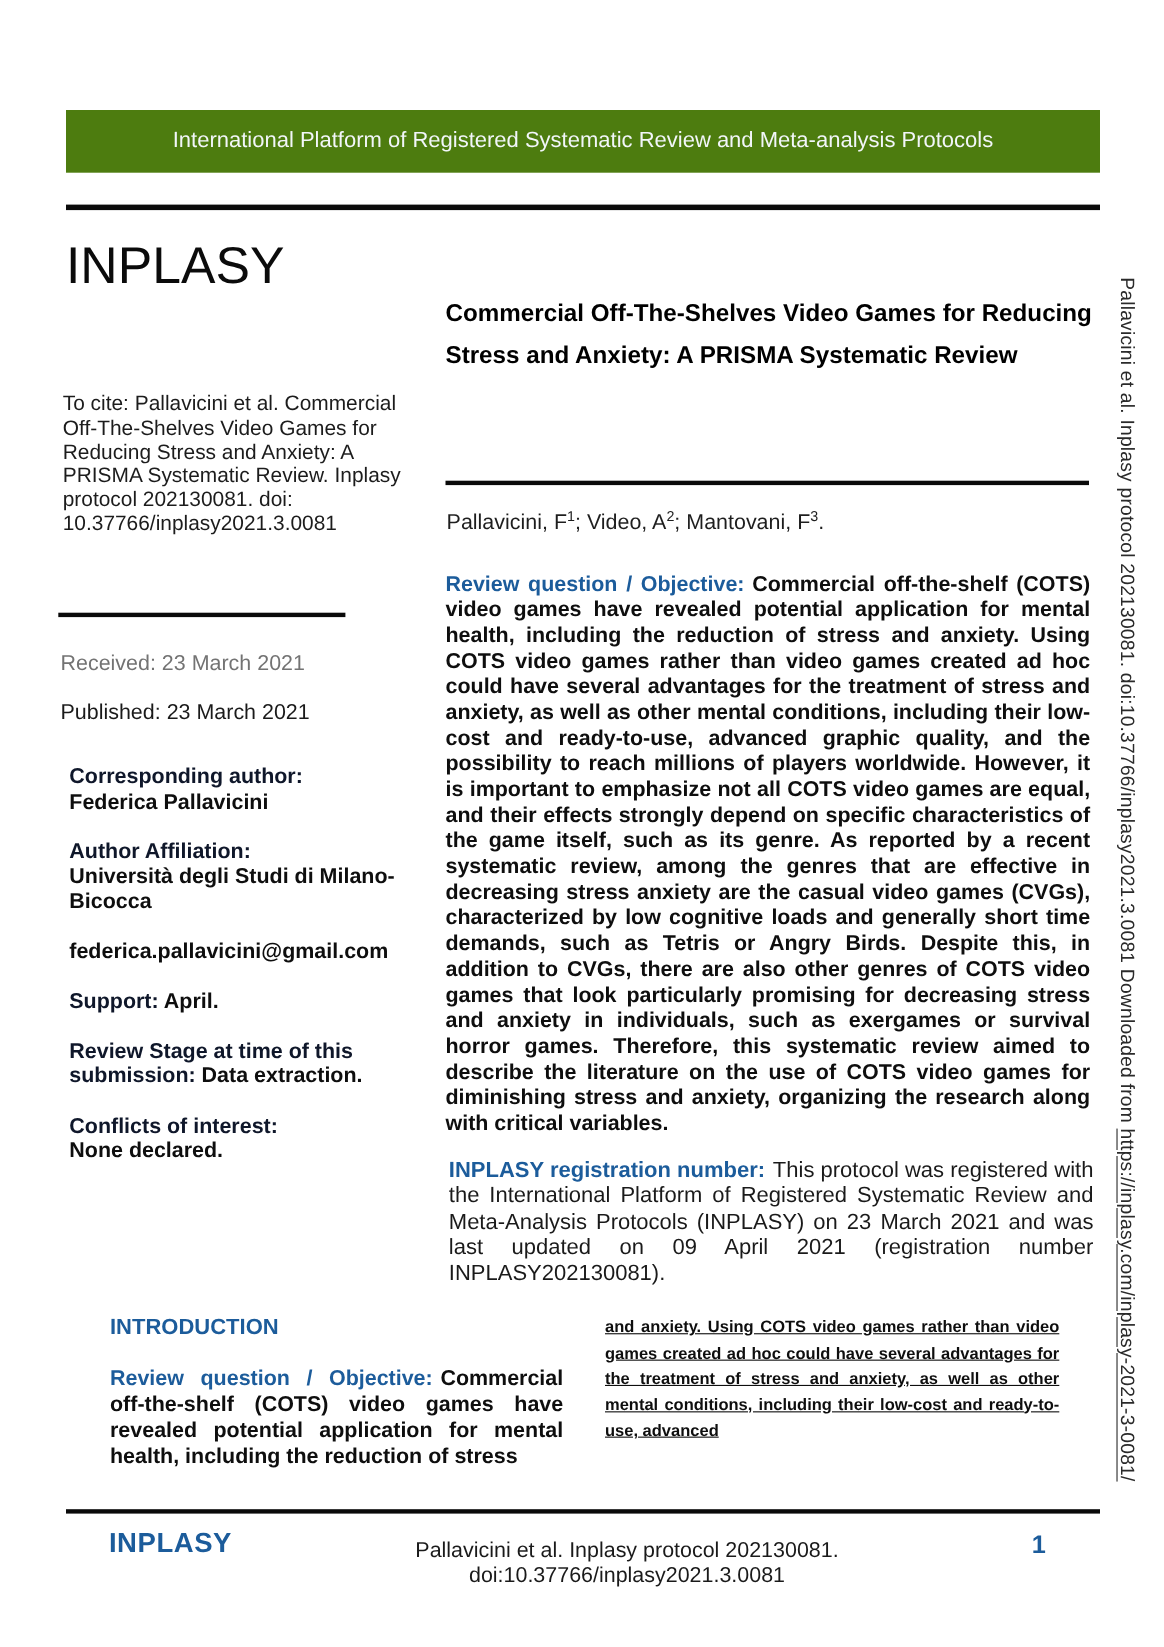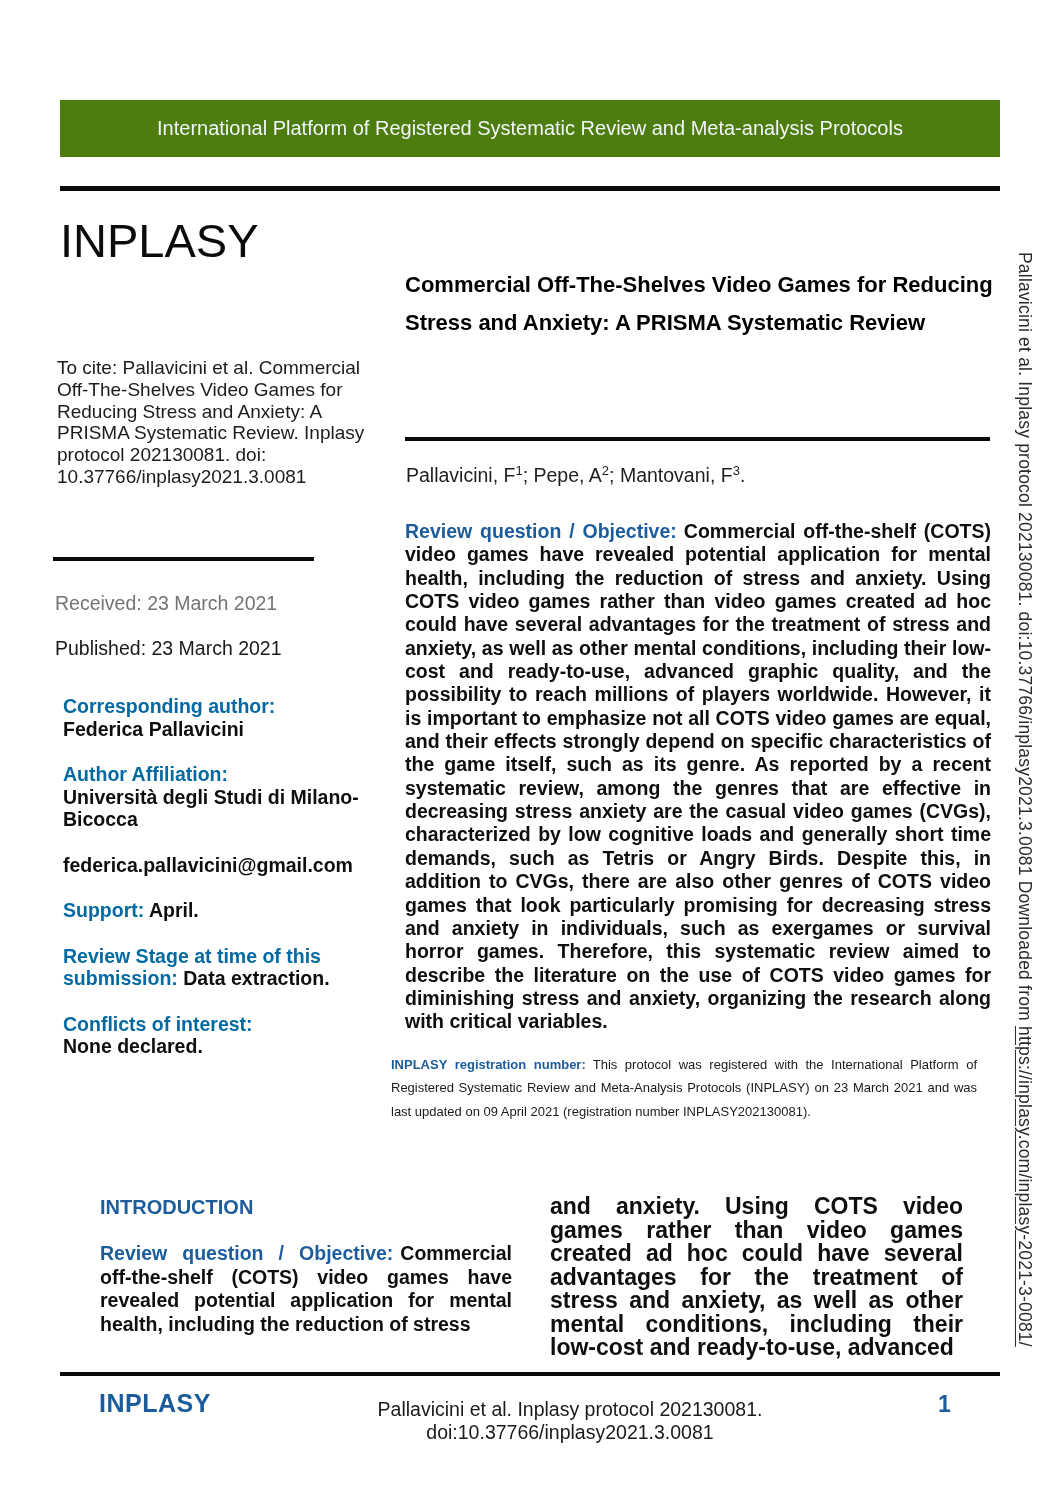--- a/index.html
+++ b/index.html
@@ -32,59 +32,59 @@
     font-size:19px; line-height:21.8px; color:#1c1c1c;
   }
   .received  { position:absolute; left:55px; top:592px; font-size:19.5px; color:#737373; }
   .published { position:absolute; left:55px; top:637px; font-size:19.5px; color:#1a1a1a; }
 
   .meta {
     position:absolute; left:63px; top:695px; width:308px;
     font-size:19.5px; line-height:22.5px; font-weight:bold;
   }
   .meta .block { margin-bottom:23px; }
-  .label { color:#0369a1;text-align:right; }
+  .label { color:#0f172a;text-align:right; }
   .value { color:#0e0e0e; }
 
   .title {
     position:absolute; left:405px; top:266px; width:592px;
     font-size:22px; line-height:38px; font-weight:bold; color:#000000;
   }
   .authors {
     position:absolute; left:406px; top:464px;
     font-size:19.5px; color:#1e1e1e;
   }
   .authors sup { font-size:13px; line-height:0; vertical-align:super; }
 
   .objective {
     position:absolute; left:405px; top:520px; width:586px;
     font-size:19.5px; line-height:23.35px; font-weight:bold;
     text-align:justify; color:#0e0e0e;
   }
   .registration {
-    position:absolute; left:391px; top:1053px; width:586px;
-    font-size:13px; line-height:23.4px;
+    position:absolute; left:408px; top:1053px; width:586px;
+    font-size:20px; line-height:23.4px;
     text-align:justify; color:#1a1a1a;
   }
   .registration .para-label { font-weight:bold; }
   .para-label { color:#1C5C9B; margin-right:7px; }
 
   .intro-heading {
     position:absolute; left:100px; top:1196px;
     font-size:20px; font-weight:bold; color:#1C5C9B;
   }
   .intro-col1 {
     position:absolute; left:100px; top:1242px; width:412px;
     font-size:19.5px; line-height:23.5px; font-weight:bold;
     text-align:justify; color:#0e0e0e;
   }
   .intro-col2 {
     position:absolute; left:550px; top:1195px; width:413px;
-    font-size:23px; line-height:23.5px; font-weight:bold;
-    text-align:justify; color:#0e0e0e;
+    font-size:15px; line-height:23.5px; font-weight:bold;
+    text-align:justify; color:#0e0e0e;text-decoration:underline;
   }
 
   .footer-logo {
     position:absolute; left:99px; top:1389px;
     font-size:25px; font-weight:bold; color:#1C5C9B; letter-spacing:0.5px;
   }
   .footer-cite {
     position:absolute; left:245px; top:1398px; width:650px;
     text-align:center; font-size:19.5px; color:#1a1a1a;
   }
@@ -144,21 +144,21 @@
   <div class="block">
     <span class="label">Conflicts of interest:</span><br>
     <span class="value">None declared.</span>
   </div>
 </div>
 
 <h1 class="title">Commercial Off-The-Shelves Video Games for Reducing Stress and Anxiety: A PRISMA Systematic Review</h1>
 
 <div class="rule rule-right"></div>
 
-<div class="authors"><span>Pallavicini, F</span><sup>1</sup><span>; Pepe, A</span><sup>2</sup><span>; Mantovani, F</span><sup>3</sup><span>.</span></div>
+<div class="authors"><span>Pallavicini, F</span><sup>1</sup><span>; Video, A</span><sup>2</sup><span>; Mantovani, F</span><sup>3</sup><span>.</span></div>
 
 <p class="objective"><span class="para-label">Review question / Objective:</span><span>Commercial off-the-shelf (COTS) video games have revealed potential application for mental health, including the reduction of stress and anxiety. Using COTS video games rather than video games created ad hoc could have several advantages for the treatment of stress and anxiety, as well as other mental conditions, including their low-cost and ready-to-use, advanced graphic quality, and the possibility to reach millions of players worldwide. However, it is important to emphasize not all COTS video games are equal, and their effects strongly depend on specific characteristics of the game itself, such as its genre. As reported by a recent systematic review, among the genres that are effective in decreasing stress anxiety are the casual video games (CVGs), characterized by low cognitive loads and generally short time demands, such as Tetris or Angry Birds. Despite this, in addition to CVGs, there are also other genres of COTS video games that look particularly promising for decreasing stress and anxiety in individuals, such as exergames or survival horror games. Therefore, this systematic review aimed to describe the literature on the use of COTS video games for diminishing stress and anxiety, organizing the research along with critical variables.</span></p>
 
 <p class="registration"><span class="para-label">INPLASY registration number:</span><span>This protocol was registered with the International Platform of Registered Systematic Review and Meta-Analysis Protocols (INPLASY) on 23 March 2021 and was last updated on 09 April 2021 (registration number INPLASY202130081).</span></p>
 
 <div class="intro-heading">INTRODUCTION</div>
 
 <p class="intro-col1"><span class="para-label">Review question / Objective:</span><span>Commercial off-the-shelf (COTS) video games have revealed potential application for mental health, including the reduction of stress</span></p>
 
 <p class="intro-col2"><span>and anxiety. Using COTS video games rather than video games created ad hoc could have several advantages for the treatment of stress and anxiety, as well as other mental conditions, including their low-cost and ready-to-use, advanced</span></p>

